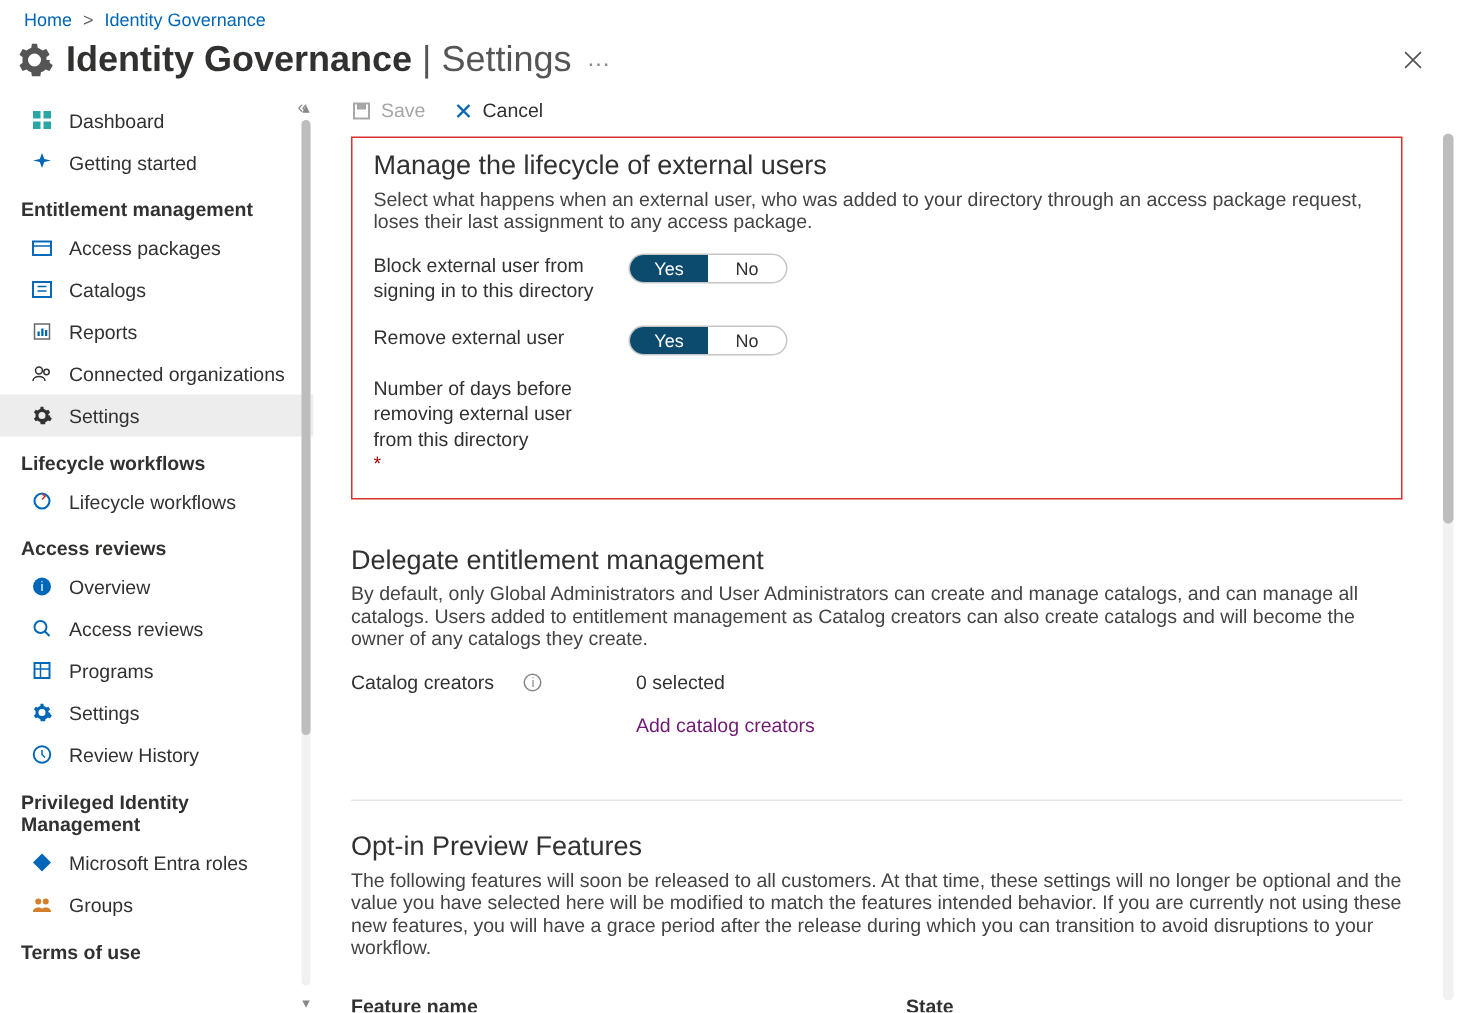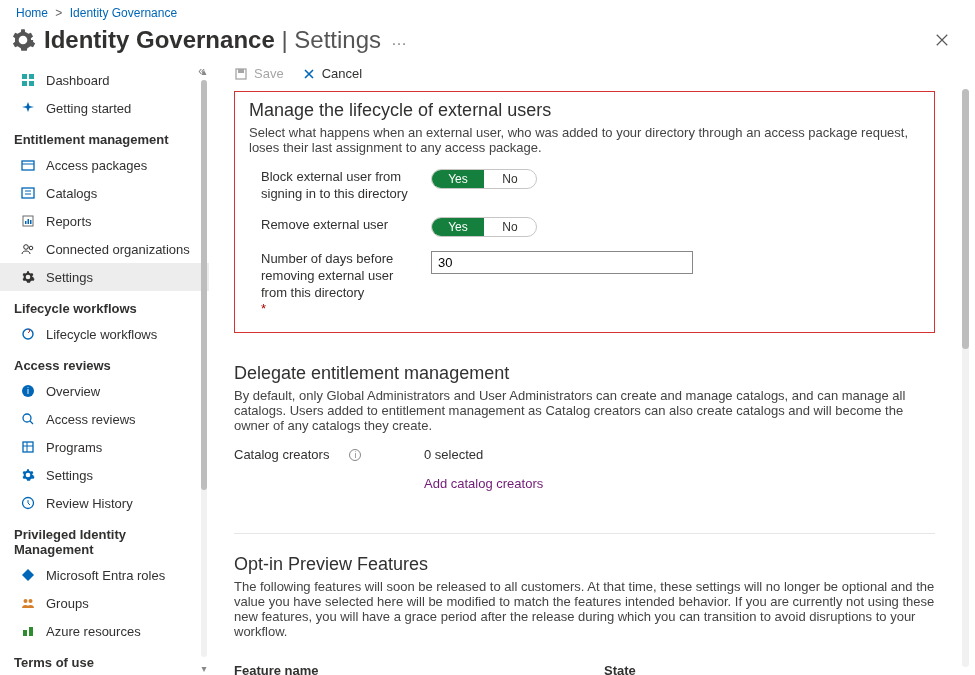--- a/index.html
+++ b/index.html
@@ -47,27 +47,27 @@
   
   .section { padding: 10px 0 20px 0; }
   h2.section-title { font-size: 18px; font-weight: 400; margin: 0 0 4px 0; }
   .section-desc { font-size: 13px; color: #444; margin: 0 0 14px 0; max-width: 720px; }
   .hr { border-top: 1px solid #e6e6e6; margin: 8px 0 10px 0; max-width: 760px; }
 
   
   .red-box { border: 1px solid #d83131; padding: 8px 14px 14px 14px; max-width: 752px; margin-bottom: 20px; }
 
   
-  .form-row { display: flex; align-items: flex-start; margin-bottom: 14px; margin-left: 12px; }
+  .form-row { display: flex; align-items: flex-start; margin-bottom: 14px; }
   .form-label { width: 170px; font-size: 13px; color: #323130; padding-right: 10px; line-height: 1.3; }
   .form-label .req { color: #a80000; }
   .form-ctrl { }
   .pill-toggle { display: inline-flex; border: 1px solid #c8c6c4; border-radius: 12px; overflow: hidden; font-size: 12px; width: 106px; }
   .pill-toggle .opt { width: 53px; text-align: center; padding: 2px 0; cursor: pointer; }
-  .pill-toggle .opt.yes { background: #15803d; color: #fff; }
+  .pill-toggle .opt.yes { background: #0c4a6e; color: #fff; }
   .pill-toggle .opt.no { color: #323130; }
   .text-input { border: 1px solid #8a8886; font-size: 13px; padding: 3px 6px; width: 262px; background: #fff; }
 
   
   .cat-row { display: flex; align-items: center; margin-bottom: 14px; }
   .cat-label { width: 190px; display: flex; align-items: center; gap: 20px; }
   .info-ic { width: 12px; height: 12px; border: 1px solid #888; border-radius: 50%; font-size: 9px; line-height: 11px; text-align: center; color: #888; }
   .link-btn { color: #701a75; cursor: pointer; }
 
   
@@ -252,29 +252,20 @@
         <div class="nav-item">
           <span class="ic">
               <svg width="14" height="14">
                 <circle cx="4.5" cy="5" r="2" fill="#d67f2a"></circle>
                 <circle cx="9.5" cy="5" r="2" fill="#d67f2a"></circle>
                 <path d="M1 12c0-2 1.5-3 3.5-3s3.5 1 3.5 3M6 12c0-2 1.5-3 3.5-3s3.5 1 3.5 3" fill="#d67f2a"></path>
               </svg>
             </span>
           <span>Groups</span>
         </div>
-        <div class="nav-item">
-          <span class="ic">
-              <svg width="14" height="14">
-                <rect x="2" y="6" width="4" height="6" fill="#2e8b2e"></rect>
-                <rect x="8" y="3" width="4" height="9" fill="#2e8b2e"></rect>
-              </svg>
-            </span>
-          <span>Azure resources</span>
-        </div>
 
         <div class="nav-group-title">Terms of use</div>
       </div>
       <div class="sidebar-scrollbar">
           <div class="thumb"></div>
         </div>
       <span class="sidebar-scroll-arrow" style="bottom:4px">▾</span>
     </div>
 
     <div class="main">
@@ -322,23 +313,20 @@
                   <div class="opt yes">Yes</div>
                   <div class="opt no">No</div>
                 </div>
               </div>
             </div>
 
             <div class="form-row" style="margin-bottom:0">
               <div class="form-label">
                 <span>Number of days before removing external user from this directory</span><br><span class="req">*</span>
               </div>
-              <div class="form-ctrl">
-                <input class="text-input" value="30" style="">
-              </div>
             </div>
           </div>
 
           <div class="section">
             <h2 class="section-title">Delegate entitlement management</h2>
             <p class="section-desc">By default, only Global Administrators and User Administrators can create and manage catalogs, and can manage all catalogs. Users added to entitlement management as Catalog creators can also create catalogs and will become the owner of any catalogs they create.</p>
 
             <div class="cat-row">
               <div class="cat-label">
                 <span>Catalog creators</span>

